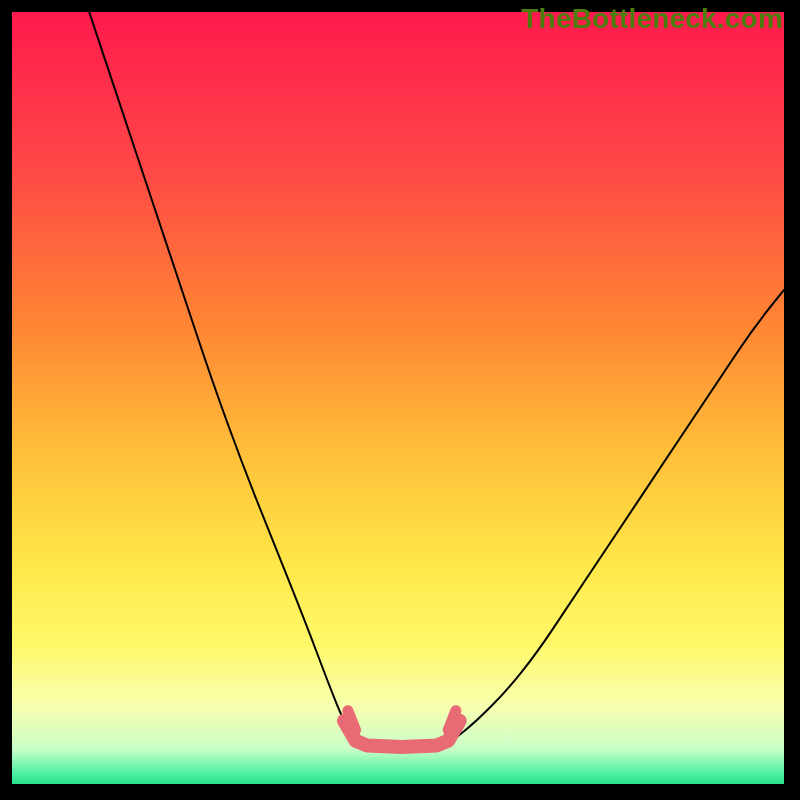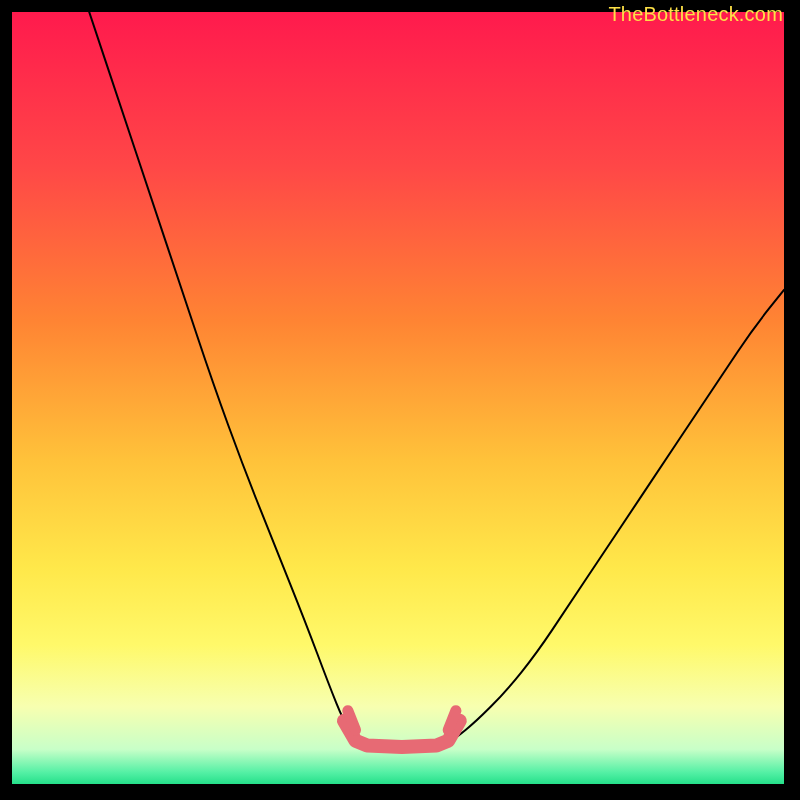--- a/index.html
+++ b/index.html
@@ -23,23 +23,23 @@
     position: absolute;
     left: 0;
     top: 0;
     width: 772px;
     height: 772px;
   }
   .watermark {
     position: absolute;
     top: 3px;
     right: 17px;
-    font-size: 20px;
-    font-weight: 400;
-    color: #fde047;
+    font-size: 28px;
+    font-weight: 700;
+    color: #4d7c0f;
     letter-spacing: 0.2px;
   }
 </style>
 </head>
 <body>
 
 <div class="frame">
   <svg class="plot" viewBox="0 0 772 772" preserveAspectRatio="none">
     <defs>
       <linearGradient id="bg-grad" x1="0" y1="0" x2="0" y2="1">

